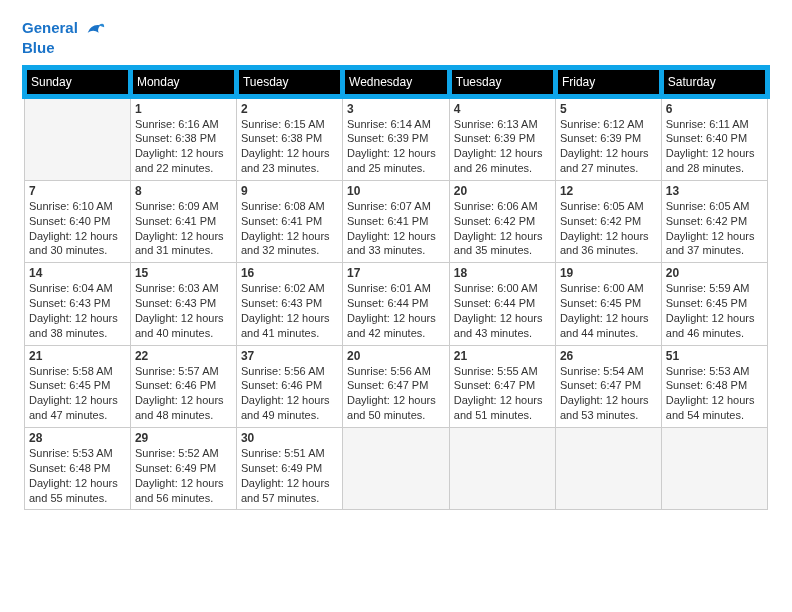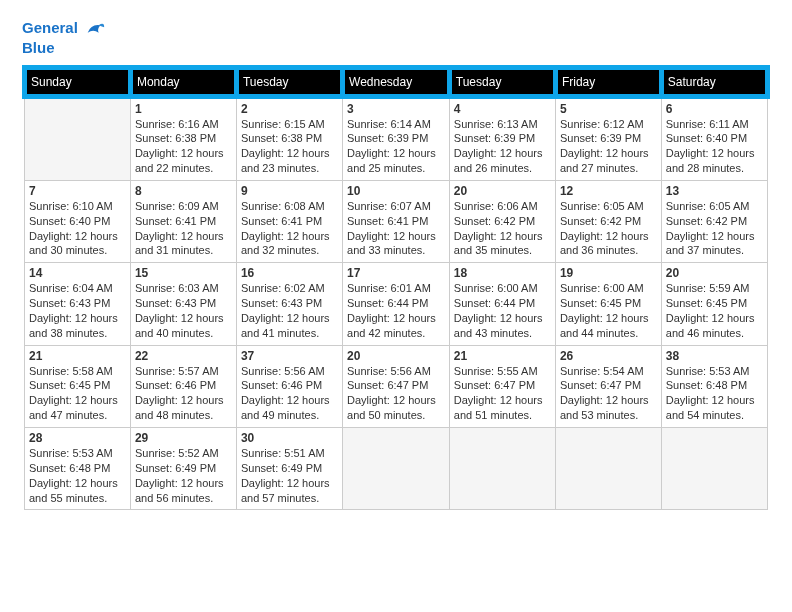--- a/index.html
+++ b/index.html
@@ -239,21 +239,21 @@
           </td>
           <td>
             <span class="day-num">21</span>
             <div class="day-info">Sunrise: 5:55 AM<br>Sunset: 6:47 PM<br>Daylight: 12 hours<br>and 51 minutes.</div>
           </td>
           <td>
             <span class="day-num">26</span>
             <div class="day-info">Sunrise: 5:54 AM<br>Sunset: 6:47 PM<br>Daylight: 12 hours<br>and 53 minutes.</div>
           </td>
           <td>
-            <span class="day-num">38</span>
+            <span class="day-num">51</span>
             <div class="day-info">Sunrise: 5:53 AM<br>Sunset: 6:48 PM<br>Daylight: 12 hours<br>and 54 minutes.</div>
           </td>
         </tr>
         <tr class="last-row">
           <td>
             <span class="day-num">28</span>
             <div class="day-info">Sunrise: 5:53 AM<br>Sunset: 6:48 PM<br>Daylight: 12 hours<br>and 55 minutes.</div>
           </td>
           <td>
             <span class="day-num">29</span>

